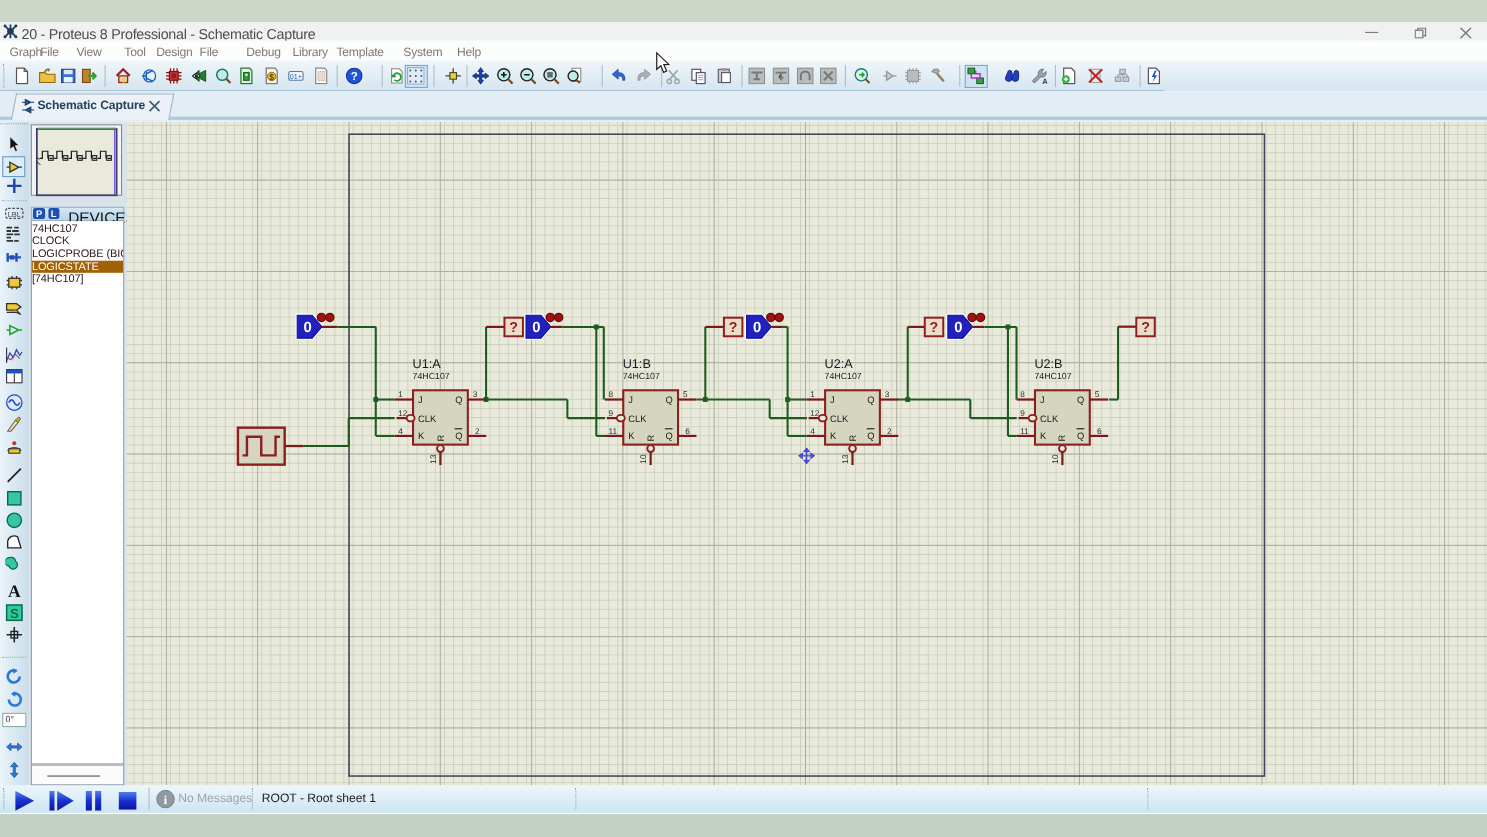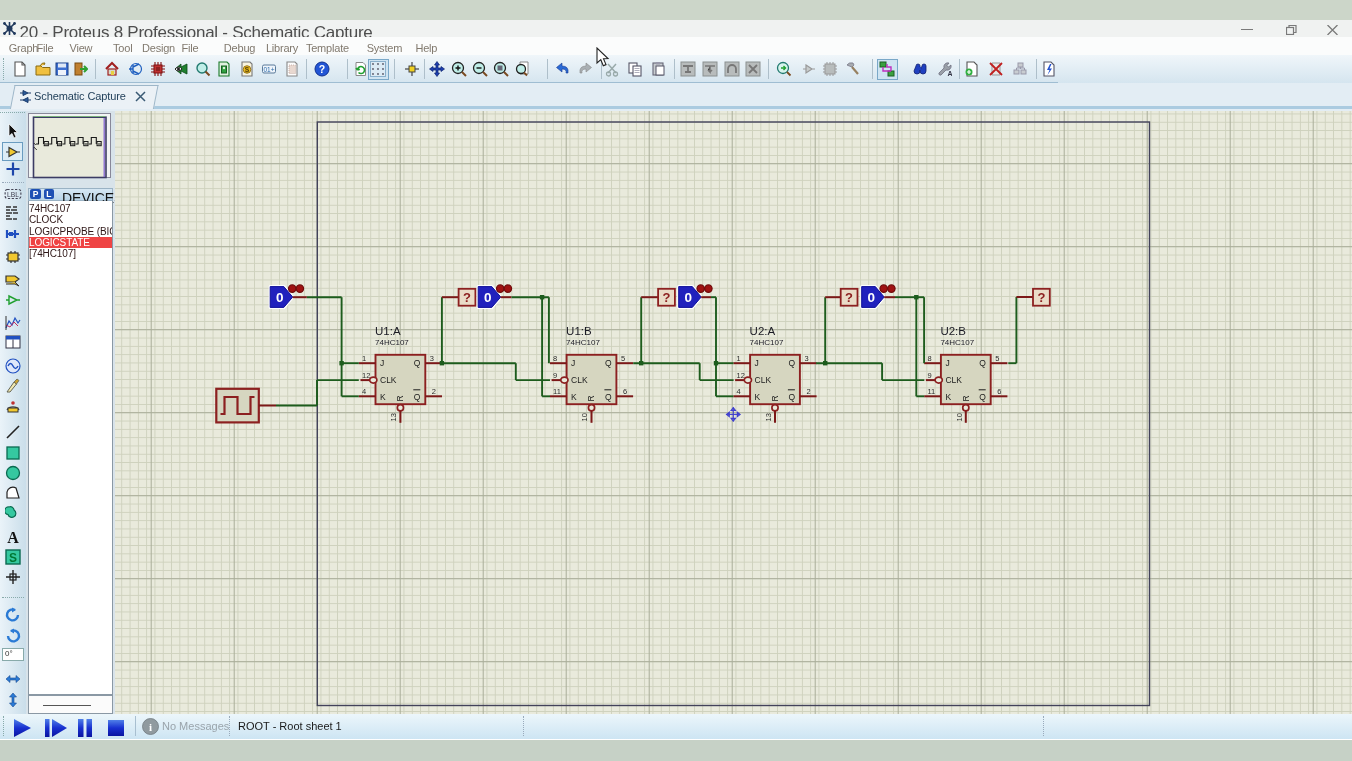--- a/index.html
+++ b/index.html
@@ -10,21 +10,21 @@
 
 <div class="abs" style="left:0;top:20px;width:1352px;height:17px;background:#f0f2f1"></div>
 <svg class="abs" style="left:3px;top:22px" width="13" height="13" viewBox="0 0 13 13">
  <circle cx="6.5" cy="6.5" r="3" fill="#223a5e"></circle>
  <path d="M1 1 L12 12 M12 1 L1 12 M6.5 0 v13" stroke="#223a5e" stroke-width="1.6"></path>
  <circle cx="1.5" cy="1.5" r="1.4" fill="#223a5e"></circle>
     <circle cx="11.5" cy="1.5" r="1.4" fill="#223a5e"></circle>
  <circle cx="1.5" cy="11.5" r="1.4" fill="#223a5e"></circle>
     <circle cx="11.5" cy="11.5" r="1.4" fill="#223a5e"></circle>
 </svg>
-<div class="abs" style="left:19.6px;top:23px;font-size:17px;letter-spacing:-0.25px;color:#4e4e4e">20 - Proteus 8 Professional - Schematic Capture</div>
+<div class="abs" style="left:19.6px;top:23px;font-size:13px;letter-spacing:-0.25px;color:#4e4e4e">20 - Proteus 8 Professional - Schematic Capture</div>
 <div class="abs" style="left:1241px;top:28.6px;width:12px;height:1.6px;background:#7a7a7a"></div>
 <svg class="abs" style="left:1286px;top:25px" width="11" height="10" viewBox="0 0 11 10">
     <rect x="0.5" y="2.5" width="7" height="7" fill="#f0f2f1" stroke="#7a7a7a" stroke-width="1.2"></rect>
     <path d="M3 2.5 V0.5 h7 v7 h-2" fill="none" stroke="#7a7a7a" stroke-width="1.2"></path>
   </svg>
 <svg class="abs" style="left:1327px;top:25px" width="11" height="10" viewBox="0 0 11 10">
     <path d="M0.5 0 L10.5 10 M10.5 0 L0.5 10" stroke="#7a7a7a" stroke-width="1.3"></path>
   </svg>
 
 <div class="abs" style="left:0;top:37px;width:1352px;height:18px;background:#fbfcfc"></div>
@@ -256,21 +256,21 @@
     <path d="M2 1 L2 16 L5.8 12.7 L8.3 18.8 L11 17.6 L8.5 11.7 L13 11.5 Z" fill="#fff" stroke="#222" stroke-width="1.1"></path>
   </svg>
 
 <div class="abs" style="left:0;top:83px;width:1352px;height:27.5px;background:#e3edf4"></div>
 <div class="abs" style="left:0;top:106px;width:1352px;height:2.5px;background:#abcbe0"></div>
 <div class="abs" style="left:10px;top:85px;width:144px;height:23.5px;background:#ebf1f6;border:1px solid #9db6c8;border-bottom:none;transform:skewX(-11deg);transform-origin:bottom left"></div>
 <svg class="abs" style="left:19px;top:88.5px" width="13" height="16" viewBox="0 0 13 16">
     <path d="M1 4 h3 m5 0 h3 M4 1.5 L9 4 L4 6.5 Z" fill="#2a5a9a" stroke="#1a3a6a" stroke-width="1"></path>
     <path d="M1 11 h3 m5 0 h3 M4 8.5 L9 11 L4 13.5 Z" fill="#2a5a9a" stroke="#1a3a6a" stroke-width="1" transform="rotate(180 6.5 11)"></path>
   </svg>
-<div class="abs" style="left:34px;top:90px;font-size:11px;letter-spacing:-0.1px;font-weight:normal;color:#24425c">Schematic Capture</div>
+<div class="abs" style="left:34px;top:90px;font-size:11px;letter-spacing:-0.1px;font-weight:bold;color:#24425c">Schematic Capture</div>
 <svg class="abs" style="left:135px;top:91px" width="11" height="11" viewBox="0 0 11 11">
     <path d="M1 1 L10 10 M10 1 L1 10" stroke="#3a5a74" stroke-width="1.5"></path>
   </svg>
 
 <div class="abs" style="left:0;top:110.5px;width:1352px;height:603.1px;background:#d8e3ea"></div>
 
 <div class="abs" style="left:0;top:110.5px;width:25.7px;height:603.1px;background:linear-gradient(to right,#eaf3f9,#cadeea)"></div>
 <div class="abs" style="left:0;top:112px;width:25px;height:1px;border-top:1px dotted #8aa"></div>
 <svg style="position:absolute;left:4.800000000000001px;top:123.0px" width="16" height="16" viewBox="0 0 16 16">
     <path d="M4 1 L4 13 L7 10.5 L9 15 L11 14 L9 9.5 L12.5 9.5 Z" fill="#111" stroke="#fff" stroke-width="0.7"></path>
@@ -376,21 +376,21 @@
 <div class="abs" style="left:27.7px;top:187.6px;width:85px;height:13.5px;background:linear-gradient(#d5e7f4,#b9d4e7);border:1px solid #9ab2c4"></div>
 <div class="abs" style="left:30.3px;top:188.9px;width:10.5px;height:10.5px;background:#1e50b4;border-radius:2px;color:#fff;font-size:8.5px;font-weight:bold;text-align:center;line-height:10.5px">P</div>
 <div class="abs" style="left:43.5px;top:188.9px;width:10.5px;height:10.5px;background:#1e50b4;border-radius:2px;color:#fff;font-size:8.5px;font-weight:bold;text-align:center;line-height:10.5px">L</div>
 <div class="abs" style="left:62px;top:189.7px;font-size:14px;color:#111">DEVICES</div>
 
 <div class="abs" style="left:27.7px;top:201.4px;width:85px;height:494px;background:#fff;border:1px solid #8a98a4;border-top:none"></div>
 <div class="abs" style="left:29px;top:203.2px;width:82.5px;font-size:10px;letter-spacing:-0.1px;color:#2e1616;line-height:11.2px;white-space:nowrap;overflow:hidden">
 <div>74HC107</div>
     <div>CLOCK</div>
     <div>LOGICPROBE (BIG</div>
-    <div style="background:#ef4444;color:#fff">LOGICSTATE</div>
+    <div style="background:#a16207;color:#fff">LOGICSTATE</div>
     <div>[74HC107]</div>
 </div>
 
 <div class="abs" style="left:27.7px;top:695px;width:85px;height:18.5px;background:#fbfbfb;border:1px solid #8a98a4"></div>
 <div class="abs" style="left:43px;top:704.6px;width:48px;height:1.6px;background:#555"></div>
 
 <svg class="abs" style="left:115px;top:110.5px" width="1237" height="603" viewBox="115 110.5 1237 603">
 <defs>
 <pattern id="pmin" width="8.3" height="8.3" patternUnits="userSpaceOnUse" x="113.9" y="113.9">
   <rect width="8.3" height="8.3" fill="#e9eadc"></rect>

